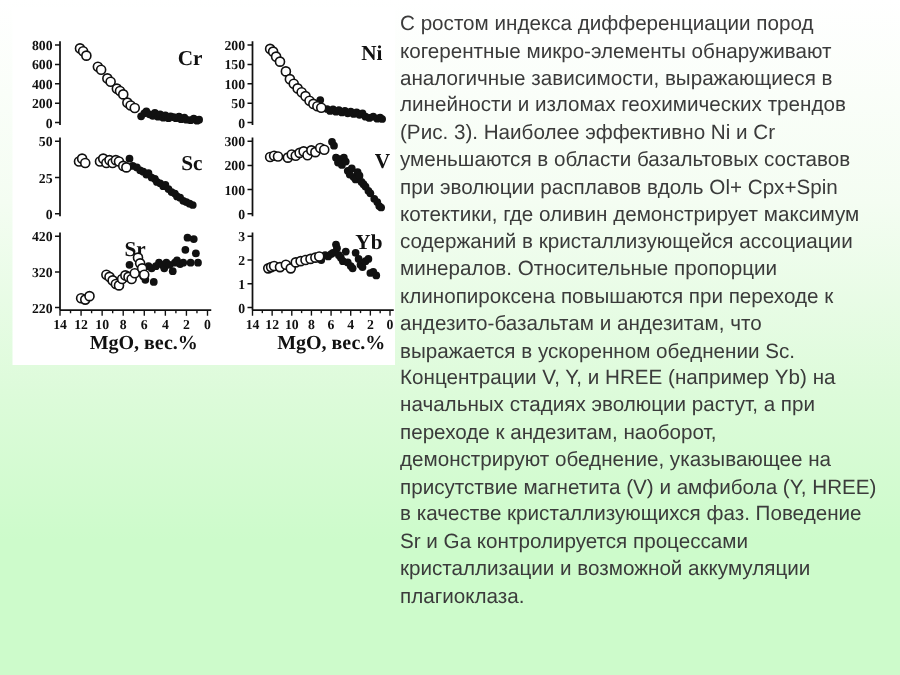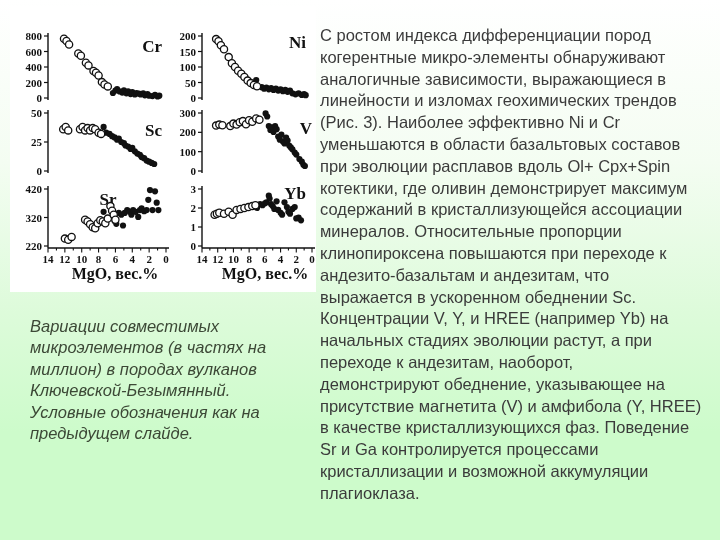--- a/index.html
+++ b/index.html
@@ -11,21 +11,21 @@
   .chart-panel{
     position:absolute;left:10px;top:6px;width:306px;height:286px;
     background:var(--panel-bg,#ffffff);
   }
   .caption{
     position:absolute;left:30px;top:316px;width:274px;
     font-size:16.5px;line-height:21.4px;font-style:italic;
     color:var(--caption-text,#3c4836);white-space:pre-line;
   }
   .body-text{
-    position:absolute;left:320px;top:25px;width:398px;
+    position:absolute;left:320px;top:9px;width:398px;
     font-size:16.5px;line-height:21.8px;
     color:var(--body-text,#3b3b3b);white-space:pre-line;
   }
   svg text{user-select:none;}
   .tick{font:bold 11px "Liberation Serif",serif;fill:var(--chart-ink,#111111);}
   .elem{font:bold 17px "Liberation Serif",serif;fill:var(--chart-ink,#111111);}
   .xlabel{font:bold 16px "Liberation Serif",serif;fill:var(--chart-ink,#111111);}
 </style>
 </head>
 <body>
@@ -366,26 +366,20 @@
           <line x1="215.57142857142856" y1="242" x2="215.57142857142856" y2="244.5" stroke="#111111" stroke-width="1.1"></line>
           <line x1="207.71428571428572" y1="242" x2="207.71428571428572" y2="246.5" stroke="#111111" stroke-width="1.1"></line>
           <text x="207.71428571428572" y="257" text-anchor="middle" class="tick">12</text>
           <line x1="199.85714285714286" y1="242" x2="199.85714285714286" y2="244.5" stroke="#111111" stroke-width="1.1"></line>
           <line x1="192" y1="242" x2="192" y2="246.5" stroke="#111111" stroke-width="1.1"></line>
           <text x="192" y="257" text-anchor="middle" class="tick">14</text>
           <text x="255" y="273" text-anchor="middle" class="xlabel">MgO, вес.%</text>
         </g>
       </svg>
   </div>
-  <div class="caption">Вариации совместимых
-микроэлементов (в частях на
-миллион) в породах вулканов
-Ключевской-Безымянный.
-Условные обозначения как на
-предыдущем слайде.</div>
   <div class="body-text">С ростом индекса дифференциации пород
 когерентные микро-элементы обнаруживают
 аналогичные зависимости, выражающиеся в
 линейности и изломах геохимических трендов
 (Рис. 3). Наиболее эффективно Ni и Cr
 уменьшаются в области базальтовых составов
 при эволюции расплавов вдоль Ol+ Cpx+Spin
 котектики, где оливин демонстрирует максимум
 содержаний в кристаллизующейся ассоциации
 минералов. Относительные пропорции

